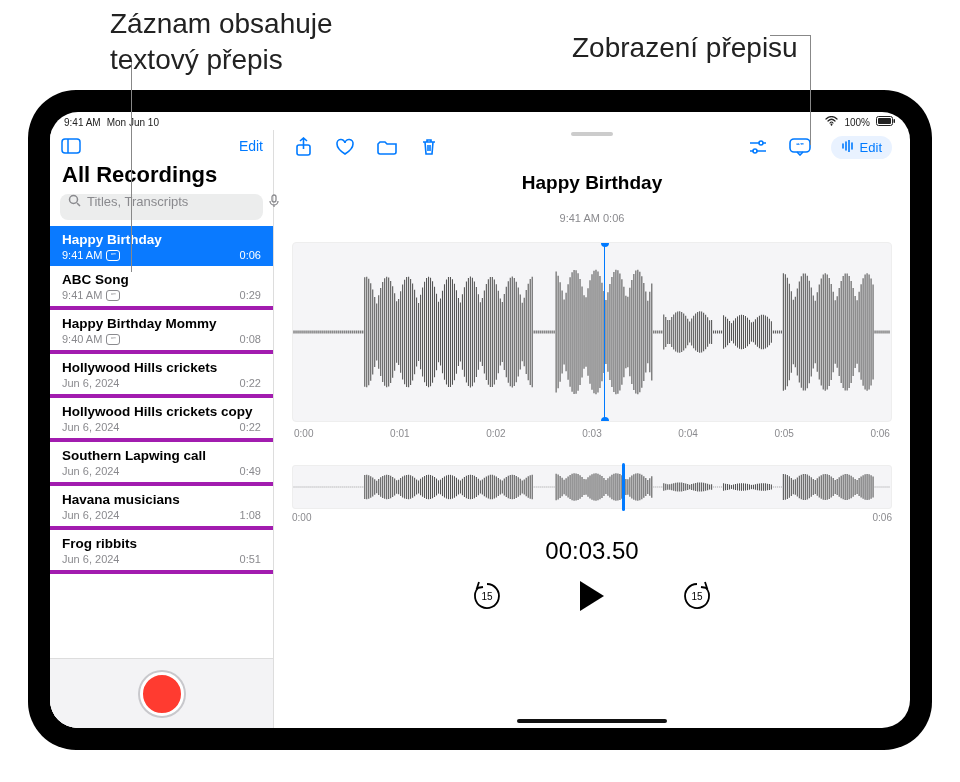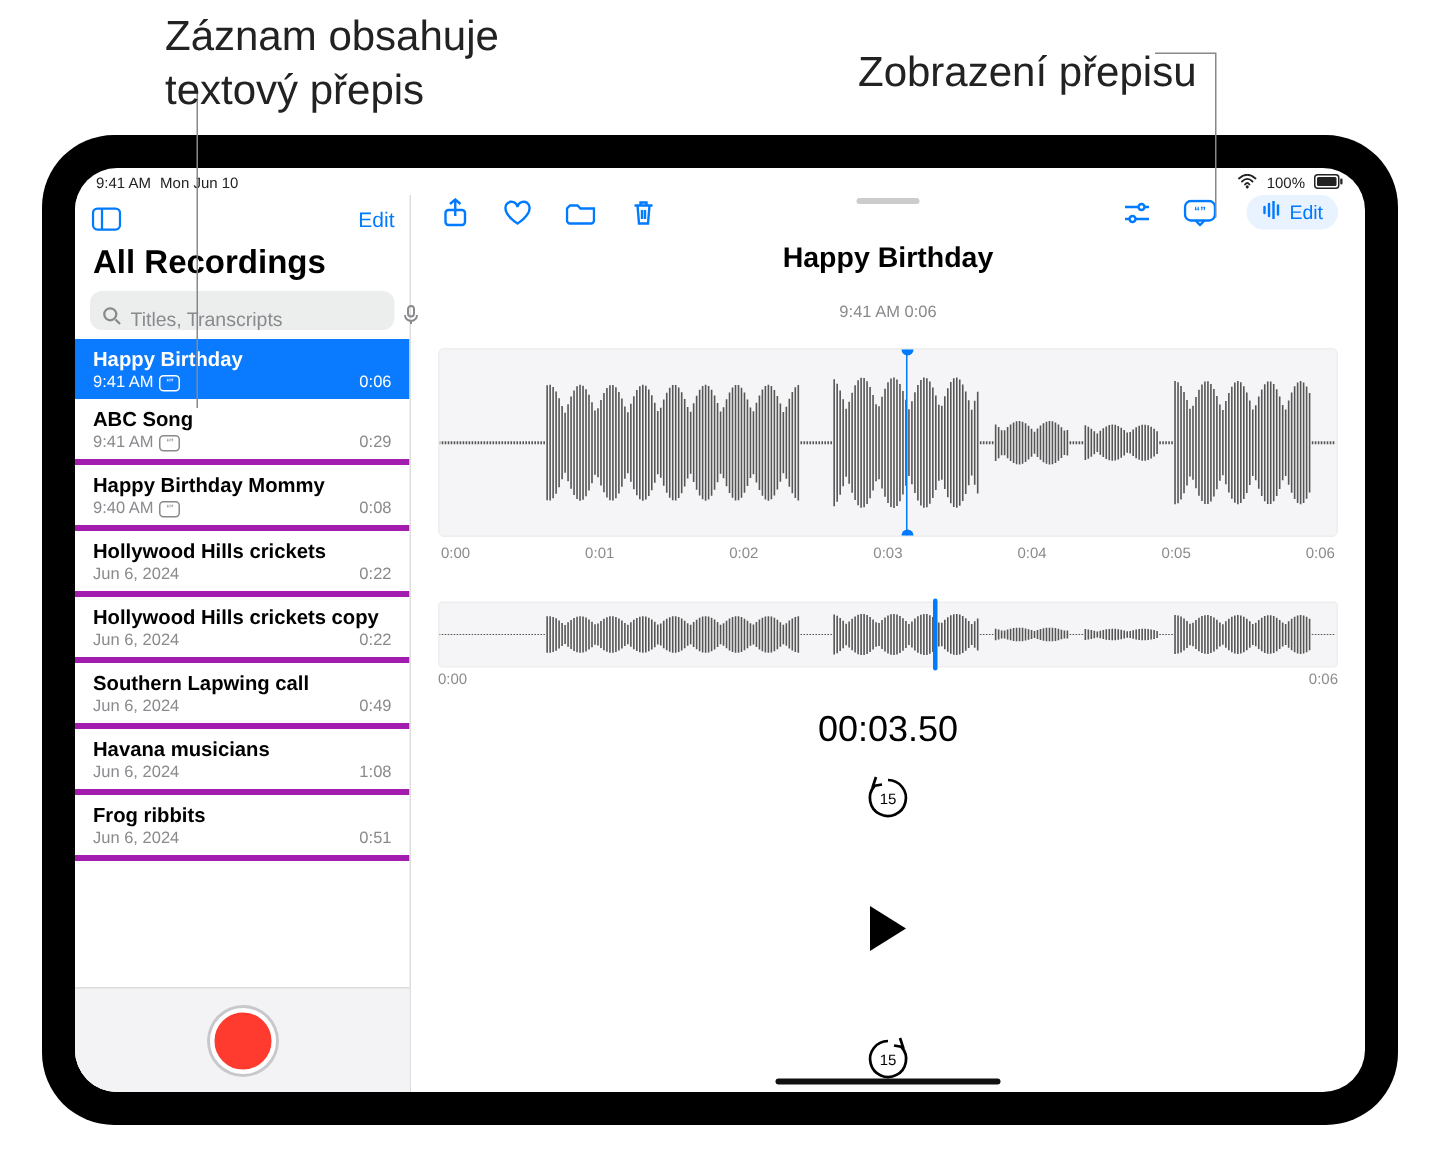--- a/index.html
+++ b/index.html
@@ -81,21 +81,21 @@
     font-size: 22px;
     font-weight: 700;
     padding: 2px 12px 4px;
   }
   .search {
     margin: 2px 10px 6px;
     background: #eceded;
     border-radius: 8px;
     height: 26px;
     display: flex;
-    align-items: flex-end;
+    align-items: flex-start;
     padding: 0 8px;
     color: #8a8a8e;
     font-size: 13px;
     gap: 6px;
   }
   .search input {
     flex: 1; border: none; background: transparent; outline: none;
     font-size: 13px; color: #333;
   }
   .search input::placeholder { color: #8a8a8e; }
@@ -187,23 +187,22 @@
   }
   .mini-playhead {
     position: absolute; top: -3px; bottom: -3px; left: 55%;
     width: 3px; background: #007aff; border-radius: 2px;
   }
   .mini-times { display: flex; justify-content: space-between; font-size: 10px; color: #8a8a8e; margin-top: 3px; }
 
   .big-time { text-align: center; font-size: 24px; font-weight: 500; margin-top: 14px; font-variant-numeric: tabular-nums; }
 
   .controls {
-    display: flex; justify-content: center; align-items: center; gap: 48px;
+    display: flex; justify-content: center; align-items: center; gap: 73px;
     margin-top: 14px;
-    flex-direction: column;
   }
   .play-btn svg { fill: #000; }
   .skip-btn { position: relative; }
 
   .home-indicator {
     position: absolute; bottom: 5px; left: 50%; transform: translateX(-50%);
     width: 150px; height: 4px; background: #111; border-radius: 3px;
   }
 </style>
 </head>

